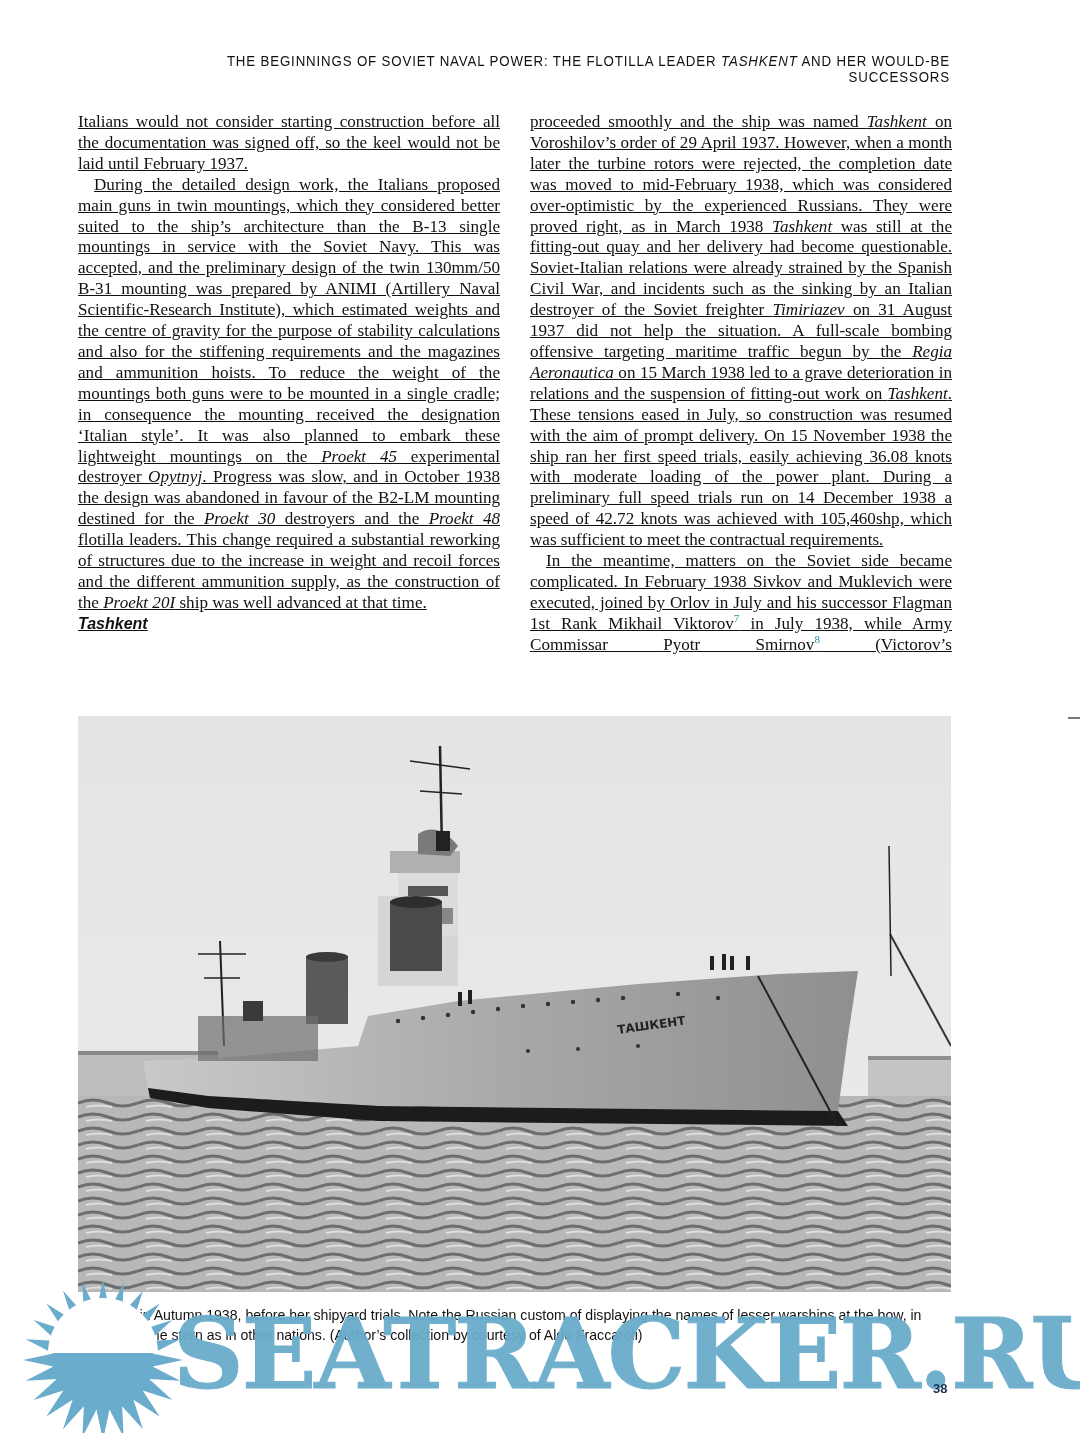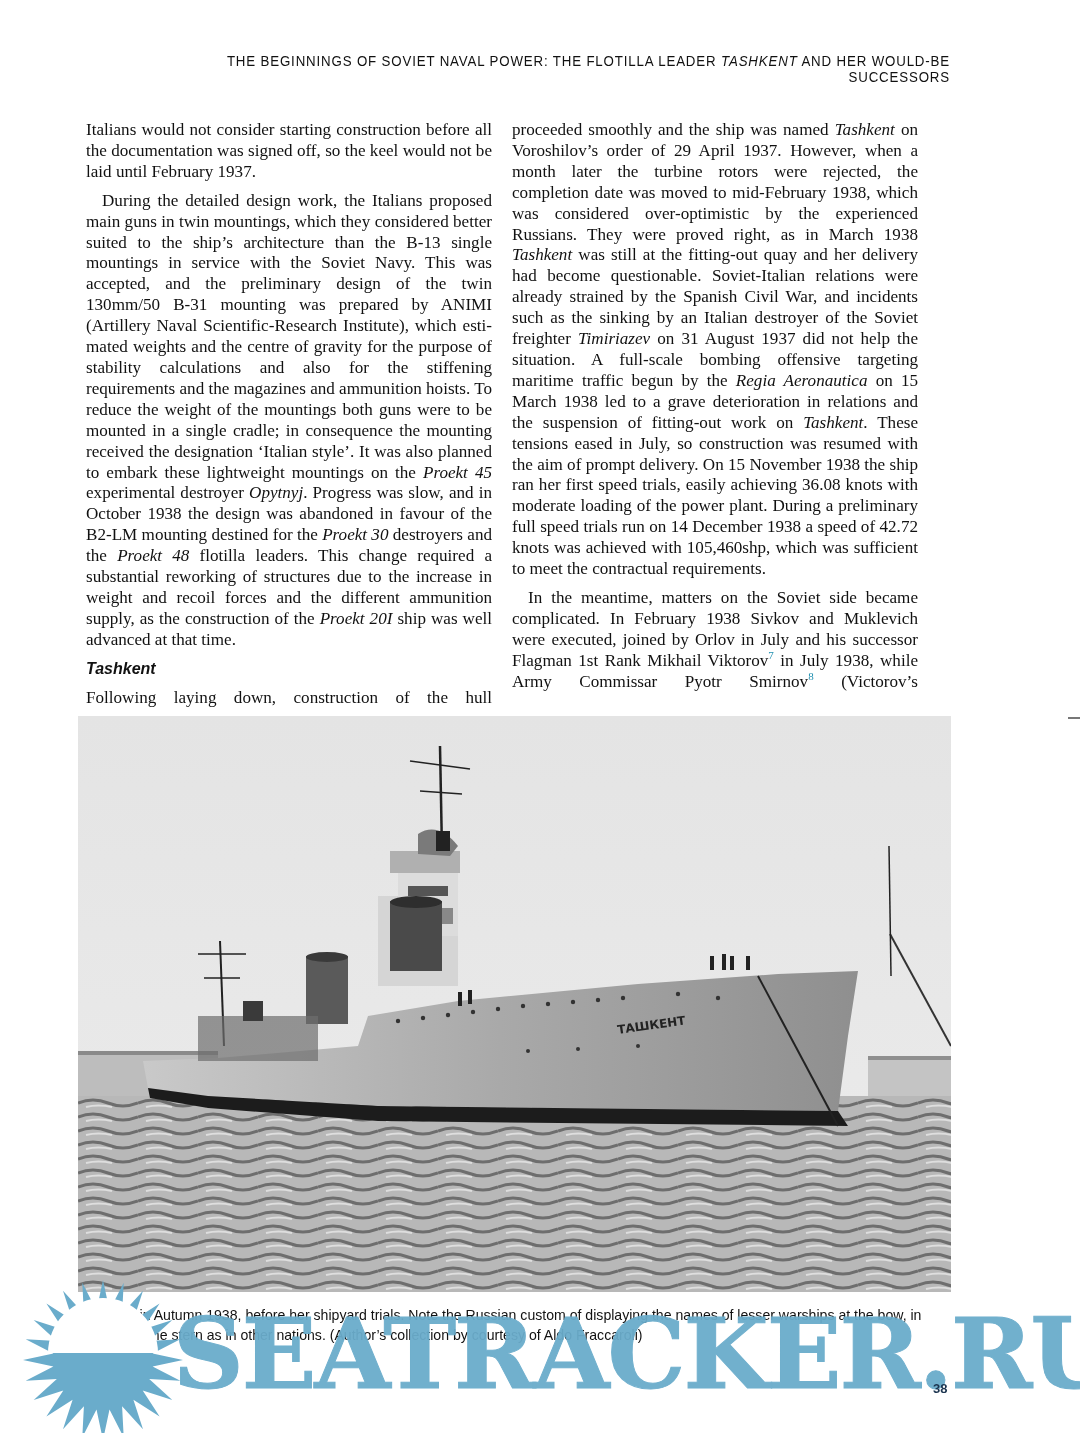--- a/index.html
+++ b/index.html
@@ -9,22 +9,22 @@
     text-align: right; font-family: "Liberation Sans", sans-serif; font-size: 14.3px;
     letter-spacing: 0.9px; color: #111; transform: scaleX(0.93); transform-origin: right center;
   }
   .running-head i { font-style: italic; }
   .col {
     position: absolute; top: 112px; width: 422px;
     font-family: "Liberation Serif", serif; font-size: 17.1px; line-height: 20.9px;
     color: #111; text-align: justify; hyphens: manual;
   }
   .col-left { left: 78px; }
-  .col-right { left: 504px; }
-  .col p { margin: 8px; }
+  .col-right { left: 530px; }
+  .col p { margin: 0; text-decoration: underline; }
   .col p.indent { text-indent: 16px; }
   .col i { font-style: italic; }
   .col sup { color: #1e8fb0; font-size: 11px; line-height: 0; vertical-align: super; }
   .section-heading {
     font-family: "Liberation Sans", sans-serif; font-style: italic; font-weight: bold;
     font-size: 16px; margin: 21px 0 0 0; line-height: 20.9px; text-align: left;
   }
   .last-line { text-align-last: justify; }
   .right-mark { position: absolute; left: 1068px; top: 717px; width: 12px; height: 1.5px; background: #777; }
 
@@ -51,21 +51,20 @@
 </style>
 </head>
 <body>
 
 <div class="running-head"><span>THE BEGINNINGS OF SOVIET NAVAL POWER: THE FLOTILLA LEADER </span><i>TASHKENT</i><span> AND HER WOULD-BE SUCCESSORS</span></div>
 
 <div class="col col-left">
   <p>Italians would not consider starting construction before all the documentation was signed off, so the keel would not be laid until February 1937.</p>
   <p class="indent"><span>During the detailed design work, the Italians proposed main guns in twin mountings, which they considered better suited to the ship’s architecture than the B-13 single mountings in service with the Soviet Navy. This was accepted, and the preliminary design of the twin 130mm/50 B-31 mounting was prepared by ANIMI (Artillery Naval Scientific-Research Institute), which esti­mated weights and the centre of gravity for the purpose of stability calculations and also for the stiffening requirements and the magazines and ammunition hoists. To reduce the weight of the mountings both guns were to be mounted in a single cradle; in consequence the mounting received the designation ‘Italian style’. It was also planned to embark these lightweight mountings on the </span><i>Proekt 45</i><span> experimental destroyer </span><i>Opytnyj</i><span>. Progress was slow, and in October 1938 the design was aban­doned in favour of the B2-LM mounting destined for the </span><i>Proekt 30</i><span> destroyers and the </span><i>Proekt 48</i><span> flotilla leaders. This change required a substantial reworking of struc­tures due to the increase in weight and recoil forces and the different ammunition supply, as the construction of the </span><i>Proekt 20I</i><span> ship was well advanced at that time.</span></p>
   <p class="section-heading">Tashkent</p>
-  <p class="last-line">Following laying down, construction of the hull</p>
 </div>
 
 <div class="col col-right">
   <p><span>proceeded smoothly and the ship was named </span><i>Tashkent</i><span> on Voroshilov’s order of 29 April 1937. However, when a month later the turbine rotors were rejected, the completion date was moved to mid-February 1938, which was considered over-optimistic by the experienced Russians. They were proved right, as in March 1938 </span><i>Tashkent</i><span> was still at the fitting-out quay and her delivery had become questionable. Soviet-Italian rela­tions were already strained by the Spanish Civil War, and incidents such as the sinking by an Italian destroyer of the Soviet freighter </span><i>Timiriazev</i><span> on 31 August 1937 did not help the situation. A full-scale bombing offensive targeting maritime traffic begun by the </span><i>Regia Aeronautica</i><span> on 15 March 1938 led to a grave deteriora­tion in relations and the suspension of fitting-out work on </span><i>Tashkent</i><span>. These tensions eased in July, so construc­tion was resumed with the aim of prompt delivery. On 15 November 1938 the ship ran her first speed trials, easily achieving 36.08 knots with moderate loading of the power plant. During a preliminary full speed trials run on 14 December 1938 a speed of 42.72 knots was achieved with 105,460shp, which was sufficient to meet the contractual requirements.</span></p>
   <p class="indent last-line"><span>In the meantime, matters on the Soviet side became complicated. In February 1938 Sivkov and Muklevich were executed, joined by Orlov in July and his successor Flagman 1st Rank Mikhail Viktorov</span><sup>7</sup><span> in July 1938, while Army Commissar Pyotr Smirnov</span><sup>8</sup><span> (Victorov’s</span></p>
 </div>
 
 <div class="right-mark"></div>
 
 <div class="photo">

